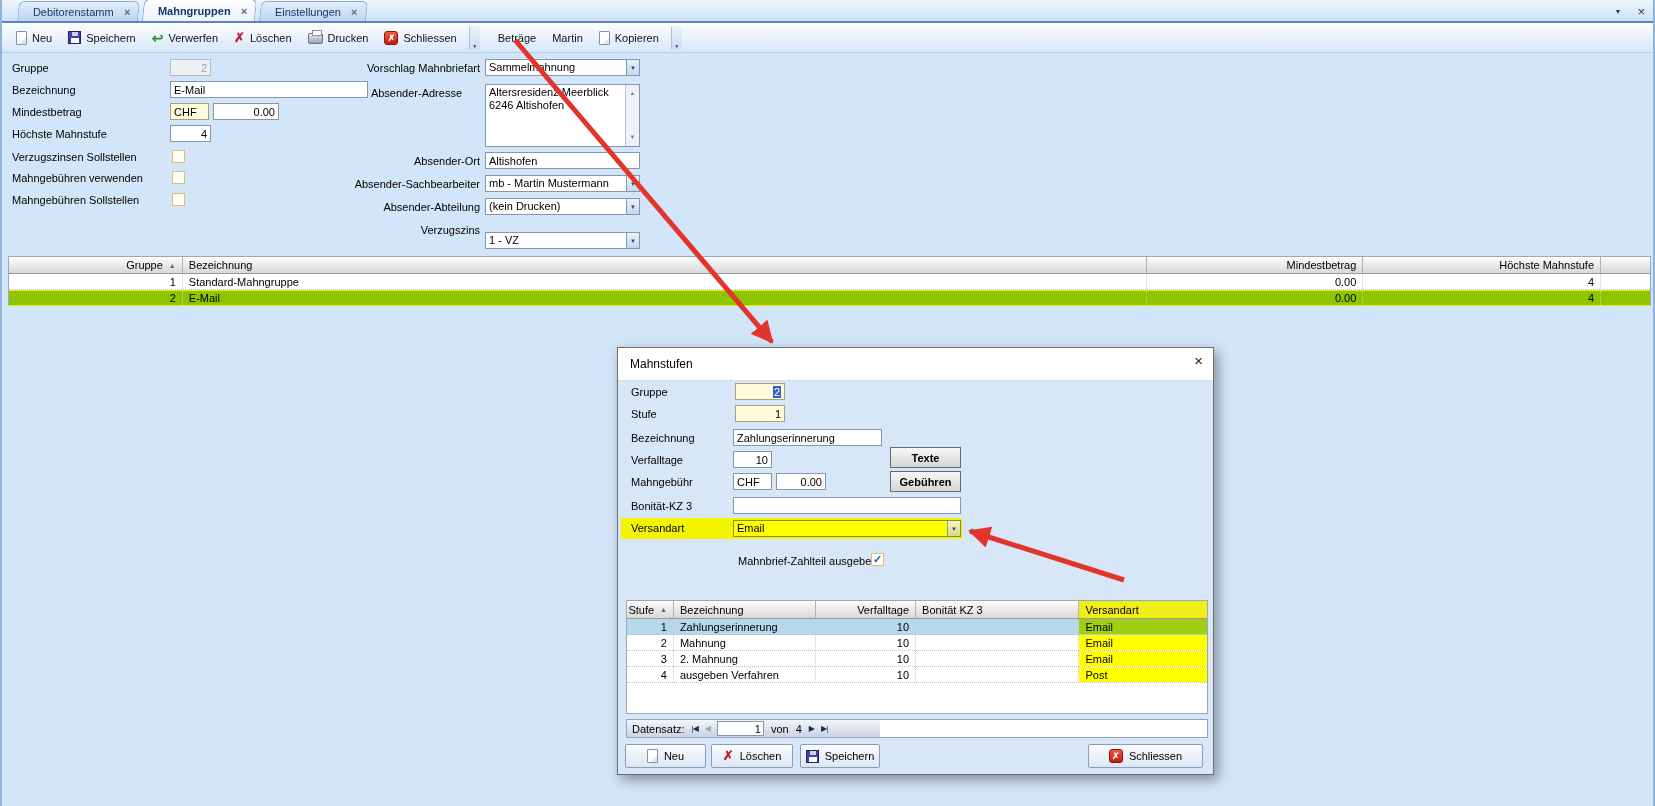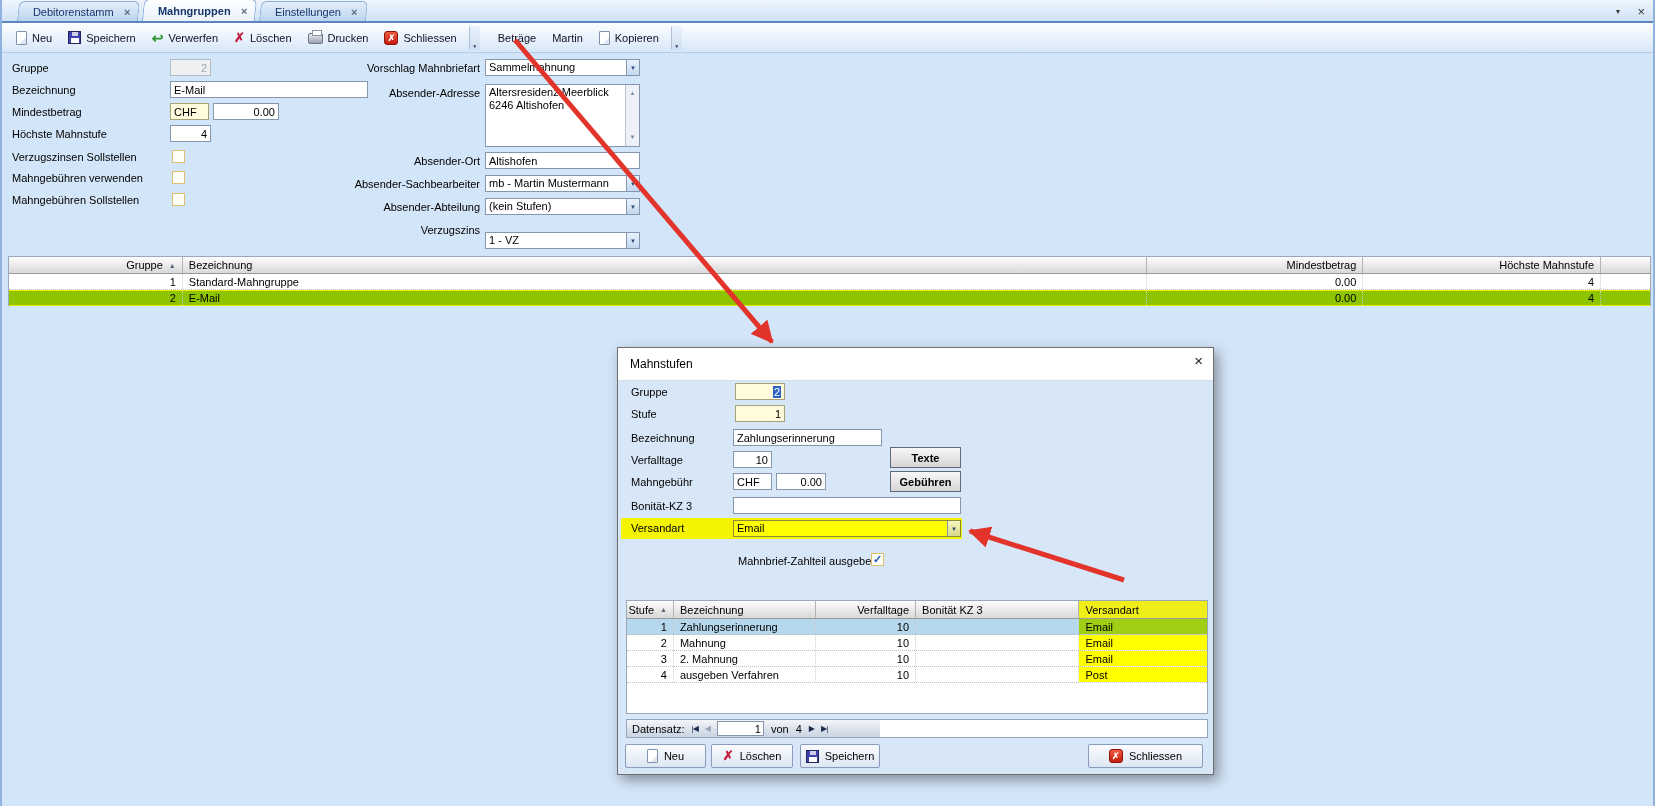--- a/index.html
+++ b/index.html
@@ -197,21 +197,21 @@
   <div class="fcheck" style="left:170px;top:193px"></div>
 
   <div class="flabel-r" style="left:290px;top:62px;width:188px">Vorschlag Mahnbriefart</div>
   <div class="dropdown" style="left:483px;top:59px;width:155px">
     <span class="val">Sammelmahnung</span>
     <span class="ddbtn">
         <span>▼</span>
       </span>
   </div>
 
-  <div class="flabel-r" style="left:290px;top:87px;width:188px">Absender-Adresse</div>
+  <div class="flabel-r" style="left:272px;top:87px;width:188px">Absender-Adresse</div>
   <div class="textarea" style="left:483px;top:84px;width:155px;height:63px">
     <div>Altersresidenz Meerblick</div>
     <div>6246 Altishofen</div>
     <div class="vscroll">
       <span>▲</span>
       <span>▼</span>
     </div>
   </div>
 
   <div class="flabel-r" style="left:290px;top:155px;width:188px">Absender-Ort</div>
@@ -220,21 +220,21 @@
   <div class="flabel-r" style="left:290px;top:178px;width:188px">Absender-Sachbearbeiter</div>
   <div class="dropdown" style="left:483px;top:175px;width:155px">
     <span class="val">mb - Martin Mustermann</span>
     <span class="ddbtn">
         <span>▼</span>
       </span>
   </div>
 
   <div class="flabel-r" style="left:290px;top:201px;width:188px">Absender-Abteilung</div>
   <div class="dropdown" style="left:483px;top:198px;width:155px">
-    <span class="val">(kein Stufen)</span>
+    <span class="val">(kein Drucken)</span>
     <span class="ddbtn">
         <span>▼</span>
       </span>
   </div>
 
   <div class="flabel-r" style="left:290px;top:224px;width:188px">Verzugszins</div>
   <div class="dropdown" style="left:483px;top:232px;width:155px">
     <span class="val">1 - VZ</span>
     <span class="ddbtn">
         <span>▼</span>

